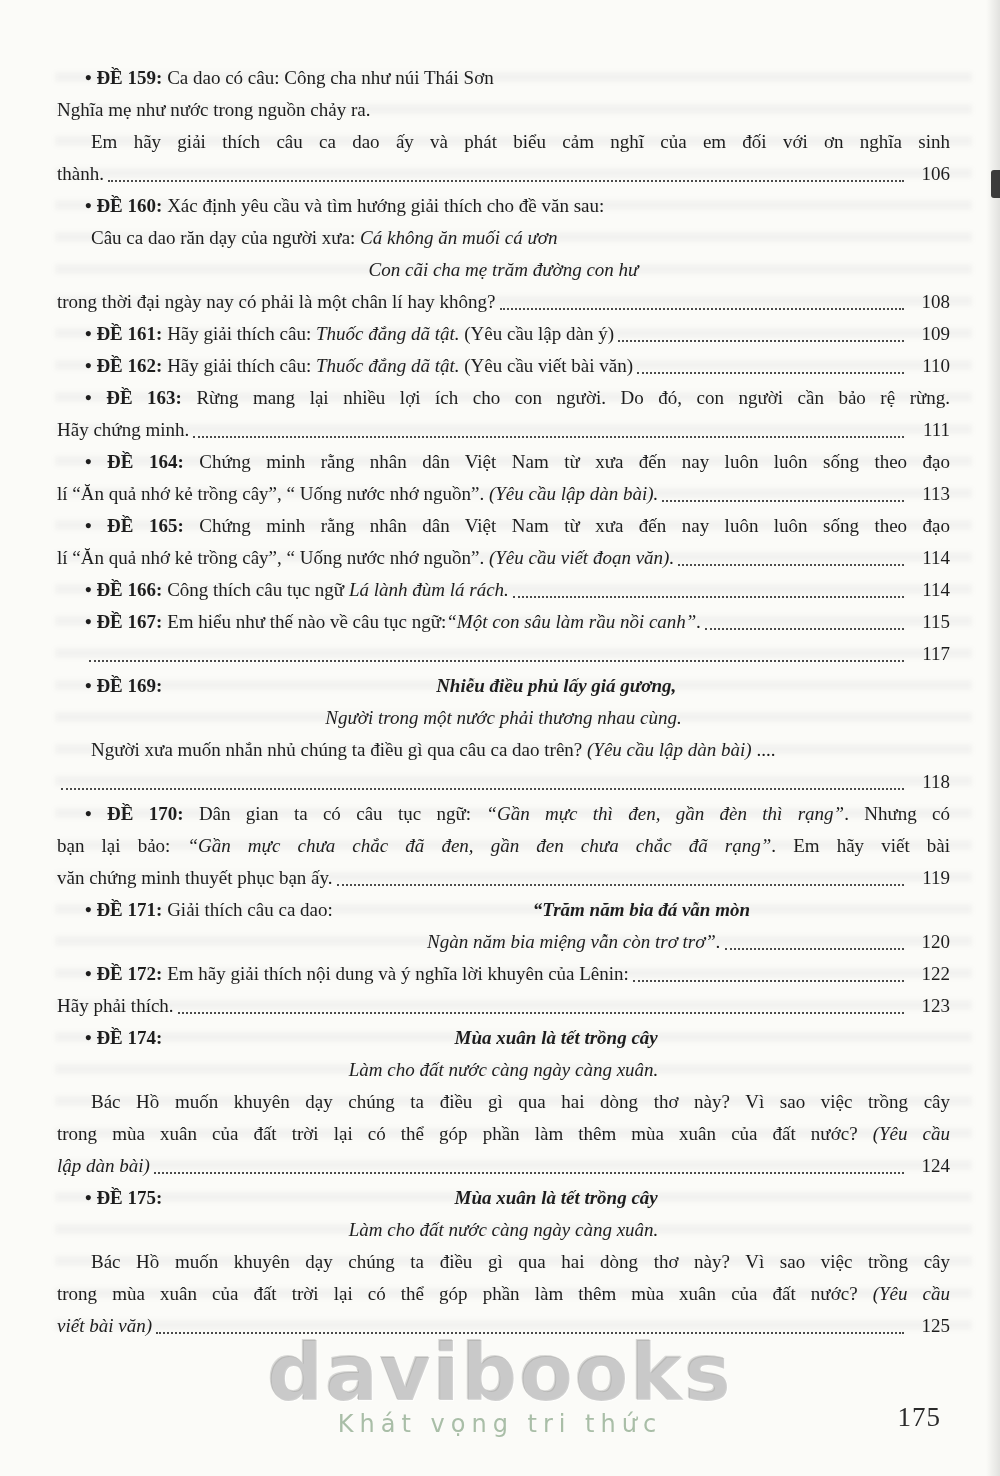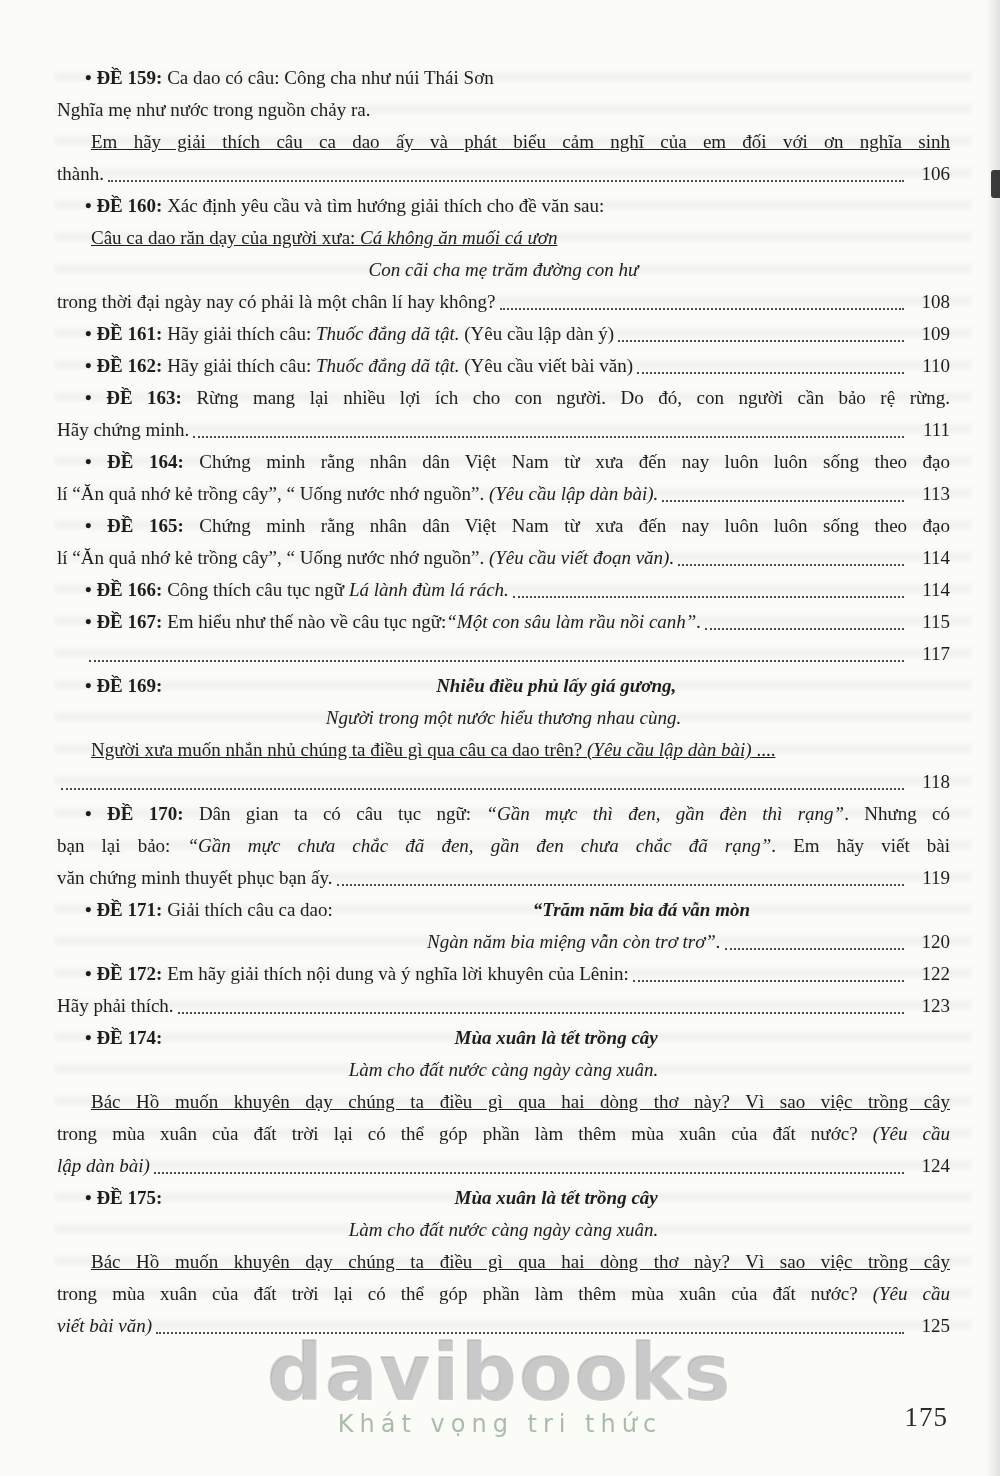--- a/index.html
+++ b/index.html
@@ -35,21 +35,21 @@
   .content {
     position: absolute; left: 57px; right: 50px; top: 62px;
     z-index: 2;
   }
   .line {
     line-height: 32px; min-height: 32px;
     font-size: 19px;
     white-space: normal;
   }
   .first { padding-left: 28px; }
-  .ind   { padding-left: 34px; text-decoration: underline; }
+  .ind   { padding-left: 34px; }
   .just  { text-align: justify; text-align-last: justify; }
   .center{ text-align: center; }
 
   .fc { display: flex; padding-left: 28px; }
   .fc .fcl { white-space: nowrap; }
   .fc .fcc { flex: 1; text-align: center; font-weight: bold; }
 
   .lr { display: flex; align-items: baseline; }
   .lr .txt { white-space: nowrap; }
   .lr .dots {
@@ -75,21 +75,21 @@
     color: rgba(135,135,135,0.38);
     text-shadow: 1px 1px 0 rgba(255,255,255,0.7), -1px -1px 0 rgba(110,110,110,0.25);
   }
   .wm-slogan {
     font-family: "DejaVu Sans", sans-serif;
     font-size: 24px; letter-spacing: 6px;
     color: rgba(118,152,118,0.62);
     margin-top: -8px;
   }
   .folio {
-    position: absolute; right: 52px; top: 1402px;
+    position: absolute; right: 59px; top: 1402px;
     font-size: 27px; color: #2b2b2b; letter-spacing: 1px;
     z-index: 2;
   }
 </style>
 </head>
 <body>
 
 <div class="bleed"></div>
 
 <div class="content">
@@ -169,21 +169,21 @@
       <div class="line first lr">
         <span class="dots"></span>
         <span class="pg">117</span>
       </div>
     </div>
     <div class="entry">
       <div class="line fc">
         <span class="fcl"><span class="seg b">• ĐỀ 169: </span></span>
         <span class="fcc"><span class="seg i">Nhiễu điều phủ lấy giá gương,</span></span>
       </div>
-      <div class="line center"><span class="seg i">Người trong một nước hiểu thương nhau cùng.</span></div>
+      <div class="line center"><span class="seg i">Người trong một nước phải thương nhau cùng.</span></div>
       <div class="line ind"><span class="seg">Người xưa muốn nhắn nhủ chúng ta điều gì qua câu ca dao trên? </span><span class="seg i">(Yêu cầu lập dàn bài)</span><span class="seg"> ....</span></div>
       <div class="line lr">
         <span class="txt"></span>
         <span class="dots"></span>
         <span class="pg">118</span>
       </div>
     </div>
     <div class="entry">
       <div class="line first just"><span class="seg b">• ĐỀ 170: </span><span class="seg">Dân gian ta có câu tục ngữ: </span><span class="seg i">“Gần mực thì đen, gần đèn thì rạng”</span><span class="seg">. Nhưng có</span></div>
       <div class="line just"><span class="seg">bạn lại bảo: </span><span class="seg i">“Gần mực chưa chắc đã đen, gần đen chưa chắc đã rạng”</span><span class="seg">. Em hãy viết bài</span></div>

